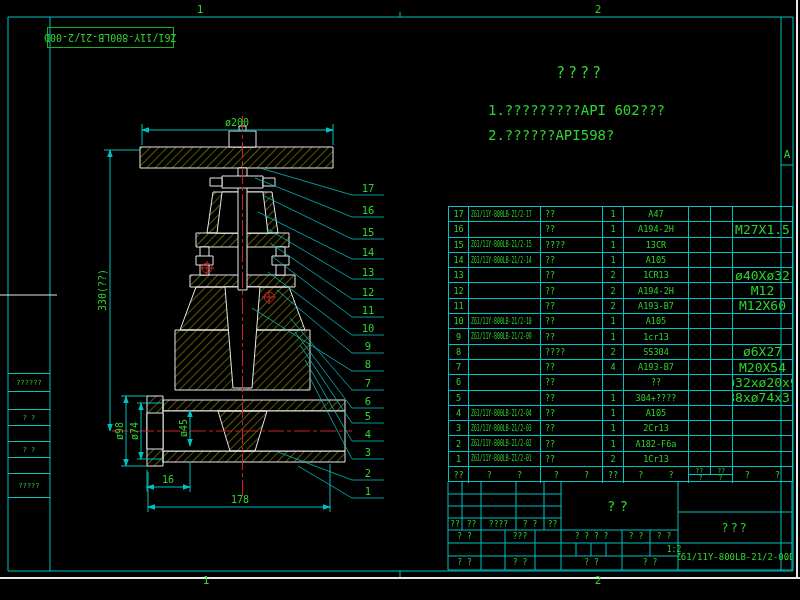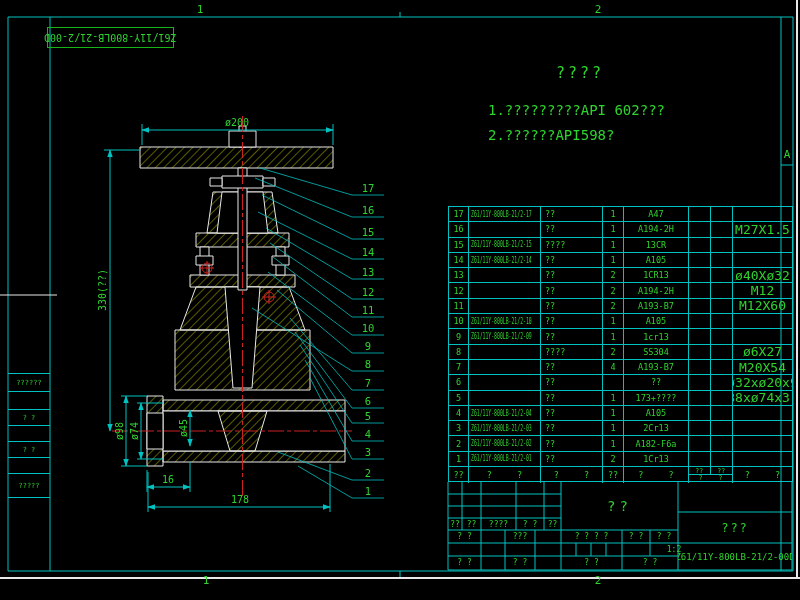--- a/index.html
+++ b/index.html
@@ -381,21 +381,21 @@
           <div class="bc c4">??</div>
           <div class="bc c5"></div>
           <div class="bc c6"></div>
           <div class="bc c7">ø32xø20x9</div>
         </div>
         <div class="brow">
           <div class="bc c0">5</div>
           <div class="bc c1"></div>
           <div class="bc c2">??</div>
           <div class="bc c3">1</div>
-          <div class="bc c4">173+????</div>
+          <div class="bc c4">304+????</div>
           <div class="bc c5"></div>
           <div class="bc c6"></div>
           <div class="bc c7">ø88xø74x3.6</div>
         </div>
         <div class="brow">
           <div class="bc c0">4</div>
           <div class="bc c1">
             <span class="cond">Z61/11Y-800LB-21/2-04</span>
           </div>
           <div class="bc c2">??</div>

